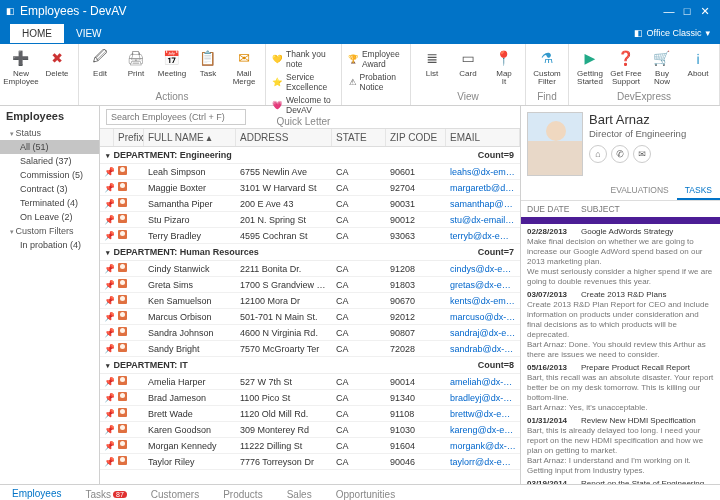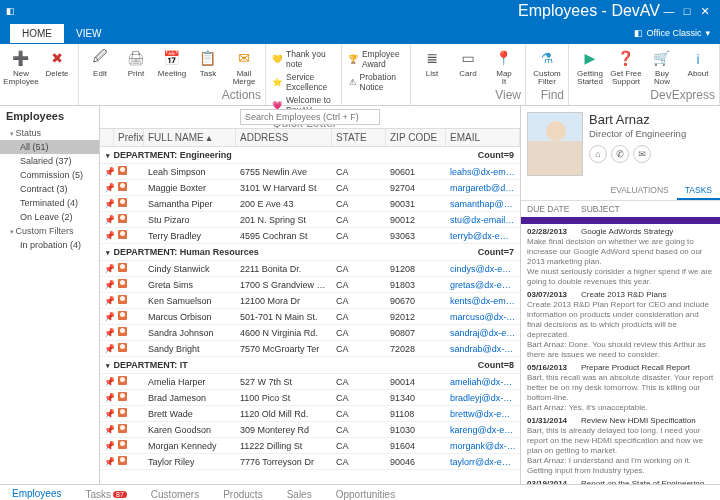--- a/index.html
+++ b/index.html
@@ -1,44 +1,44 @@
 <!DOCTYPE html>
 <html><head>
 <meta charset="utf-8">
 <style>
 *{box-sizing:border-box;margin:0;padding:0;font-family:"Segoe UI",Tahoma,sans-serif}
 body{width:720px;height:500px;overflow:hidden;background:#fff;font-size:9px;color:#333}
 .titlebar{height:22px;background:#0173c7;color:#fff;display:flex;align-items:center;padding:0 6px}
-.titlebar .center{flex:1;text-align:right;font-size:16px}
+.titlebar .center{flex:1;text-align:left;font-size:12px}
 .titlebar .ctrl{width:18px;text-align:center;font-size:11px;cursor:pointer}
 .tabbar{height:22px;background:#0173c7;display:flex;align-items:center;padding-left:10px;color:#fff}
 .tabbar .tab{padding:4px 12px;font-size:10px;cursor:pointer}
 .tabbar .tab.active{background:#fff;color:#333}
 .tabbar .spacer{flex:1}
 .tabbar .mode{padding:4px 10px;font-size:9px;display:flex;align-items:center;gap:4px}
 .ribbon{height:62px;background:#fff;border-bottom:1px solid #d0d0d0;display:flex}
 .rgroup{border-right:1px solid #e0e0e0;display:flex;flex-direction:column;justify-content:space-between;padding:2px 4px}
 .rgroup .items{display:flex;gap:2px;flex:1;align-items:flex-start}
-.rgroup .label{font-size:12px;color:#888;text-align:right;padding-bottom:1px}
+.rgroup .label{font-size:10px;color:#888;text-align:center;padding-bottom:1px}
 .rbtn{display:flex;flex-direction:column;align-items:center;justify-content:flex-start;width:34px;padding-top:2px;cursor:pointer}
 .rbtn .ic{width:20px;height:20px;display:flex;align-items:center;justify-content:center;font-size:14px}
 .rbtn .lbl{font-size:8px;text-align:center;line-height:1;margin-top:2px;color:#444}
 .rcol{display:flex;flex-direction:column;gap:1px;padding-top:2px}
 .rline{display:flex;align-items:center;gap:3px;font-size:8.5px;color:#444;cursor:pointer;padding:1px 3px}
 .rline .dot{width:10px;display:inline-flex;justify-content:center}
 .main{display:flex;height:378px}
 .sidebar{width:100px;border-right:1px solid #d0d0d0;display:flex;flex-direction:column}
 .sidebar h3{font-size:11px;font-weight:600;padding:4px 6px;color:#333}
 .sidebar .sec{font-size:9px;color:#555;padding:2px 6px 2px 10px;cursor:pointer}
 .sidebar .sec::before{content:"▸ ";color:#888;font-size:7px}
 .sidebar .sec.open::before{content:"▾ "}
 .sidebar .item{font-size:9px;padding:2px 4px 2px 20px;cursor:pointer;color:#444}
 .sidebar .item.sel{background:#c5c5c5}
 .grid{flex:1;display:flex;flex-direction:column;overflow:hidden}
-.grid .bar{height:22px;display:flex;align-items:center;justify-content:center;padding:0 6px}
+.grid .bar{height:22px;display:flex;align-items:center;justify-content:flex-start;padding:0 6px}
 .grid .search{border:1px solid #ccc;font-size:9px;padding:2px 4px;width:140px;color:#999}
 .grid .dept{font-size:9px;padding:2px 6px;background:#f3f3f3;border:1px solid #ddd;display:inline-flex;align-items:center;gap:4px;margin:0 0 2px 6px}
 .ghead{display:flex;background:#f7f7f7;border-top:1px solid #ddd;border-bottom:1px solid #ddd;font-size:10px;color:#555}
 .ghead div{padding:3px 4px;border-right:1px solid #e5e5e5}
 .c-pin{width:14px}.c-pre{width:30px}.c-name{width:92px}.c-addr{width:96px}.c-state{width:54px}.c-zip{width:60px}.c-email{flex:1}
 .gbody{flex:1;overflow-y:auto;overflow-x:hidden}
 .gbody::-webkit-scrollbar{width:10px}
 .gbody::-webkit-scrollbar-thumb{background:#c0c0c0}
 .grp{display:flex;justify-content:space-between;padding:3px 6px;font-weight:600;font-size:9px;border-bottom:1px solid #eee}
 .grp .arr{margin-right:4px;font-size:7px}

